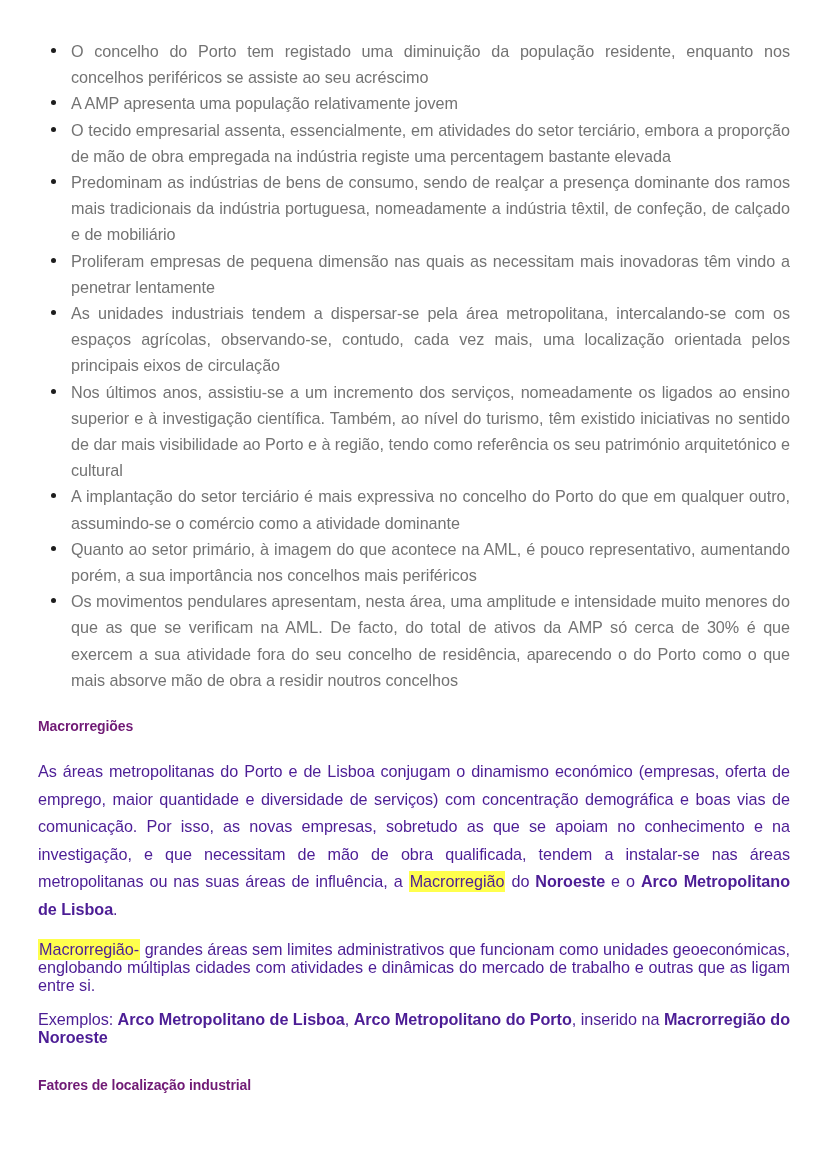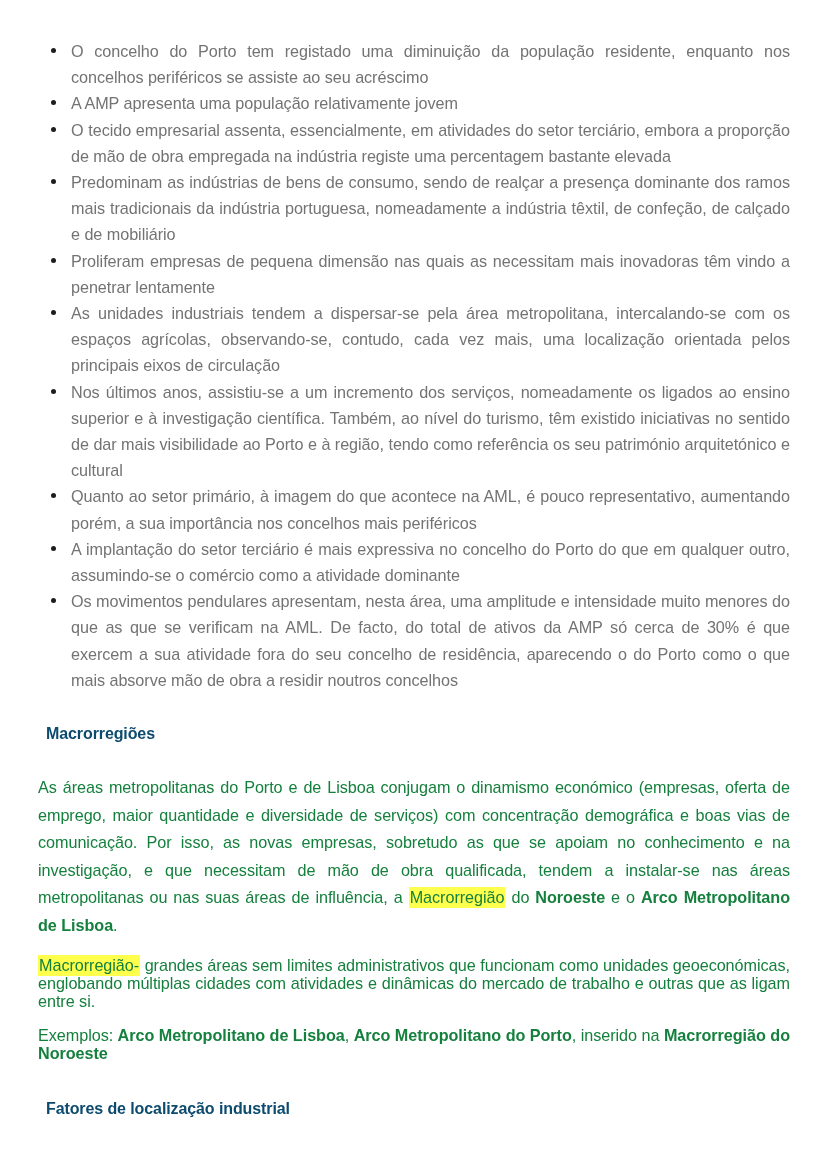--- a/index.html
+++ b/index.html
@@ -47,37 +47,37 @@
     height: 5px;
     background: #1d1d1d;
     border-radius: 50%;
   }
   ul.bullets > li .li-text {
     display: block;
   }
 
   
   h2.section-heading {
-    font-size: 16px;
+    font-size: 14px;
     font-weight: bold;
     line-height: 26px;
-    margin: 8px;
-    color: #0c4a6e;
+    margin: 0;
+    color: #701a75;
     letter-spacing: -0.1px;
     text-align: left;
   }
 
   
   p.body-par {
     font-size: 16.2px;
     line-height: 27.5px;
     margin: 0;
     text-align: justify;
     text-justify: inter-word;
-    color: #15803d;
+    color: #4c1d95;
     letter-spacing: -0.05px;
   }
   p.body-par.tight {
     line-height: 18px;
   }
 
   b, strong { font-weight: bold; }
 
   .hl {
     background-color: #ffff4d;
@@ -121,25 +121,25 @@
       <li>
         <span class="bullet-dot"></span>
         <span class="li-text">As unidades industriais tendem a dispersar-se pela área metropolitana, intercalando-se com os espaços agrícolas, observando-se, contudo, cada vez mais, uma localização orientada pelos principais eixos de circulação</span>
       </li>
       <li>
         <span class="bullet-dot"></span>
         <span class="li-text">Nos últimos anos, assistiu-se a um incremento dos serviços, nomeadamente os ligados ao ensino superior e à investigação científica. Também, ao nível do turismo, têm existido iniciativas no sentido de dar mais visibilidade ao Porto e à região, tendo como referência os seu património arquitetónico e cultural</span>
       </li>
       <li>
         <span class="bullet-dot"></span>
-        <span class="li-text">Quanto ao setor primário, à imagem do que acontece na AML, é pouco representativo, aumentando porém, a sua importância nos concelhos mais periféricos</span>
+        <span class="li-text">A implantação do setor terciário é mais expressiva no concelho do Porto do que em qualquer outro, assumindo-se o comércio como a atividade dominante</span>
       </li>
       <li>
         <span class="bullet-dot"></span>
-        <span class="li-text">A implantação do setor terciário é mais expressiva no concelho do Porto do que em qualquer outro, assumindo-se o comércio como a atividade dominante</span>
+        <span class="li-text">Quanto ao setor primário, à imagem do que acontece na AML, é pouco representativo, aumentando porém, a sua importância nos concelhos mais periféricos</span>
       </li>
       <li>
         <span class="bullet-dot"></span>
         <span class="li-text">Os movimentos pendulares apresentam, nesta área, uma amplitude e intensidade muito menores do que as que se verificam na AML. De facto, do total de ativos da AMP só cerca de 30% é que exercem a sua atividade fora do seu concelho de residência, aparecendo o do Porto como o que mais absorve mão de obra a residir noutros concelhos</span>
       </li>
     </ul>
 
     <div class="sp-heading-top"></div>
 
     <h2 class="section-heading">Macrorregiões</h2>

